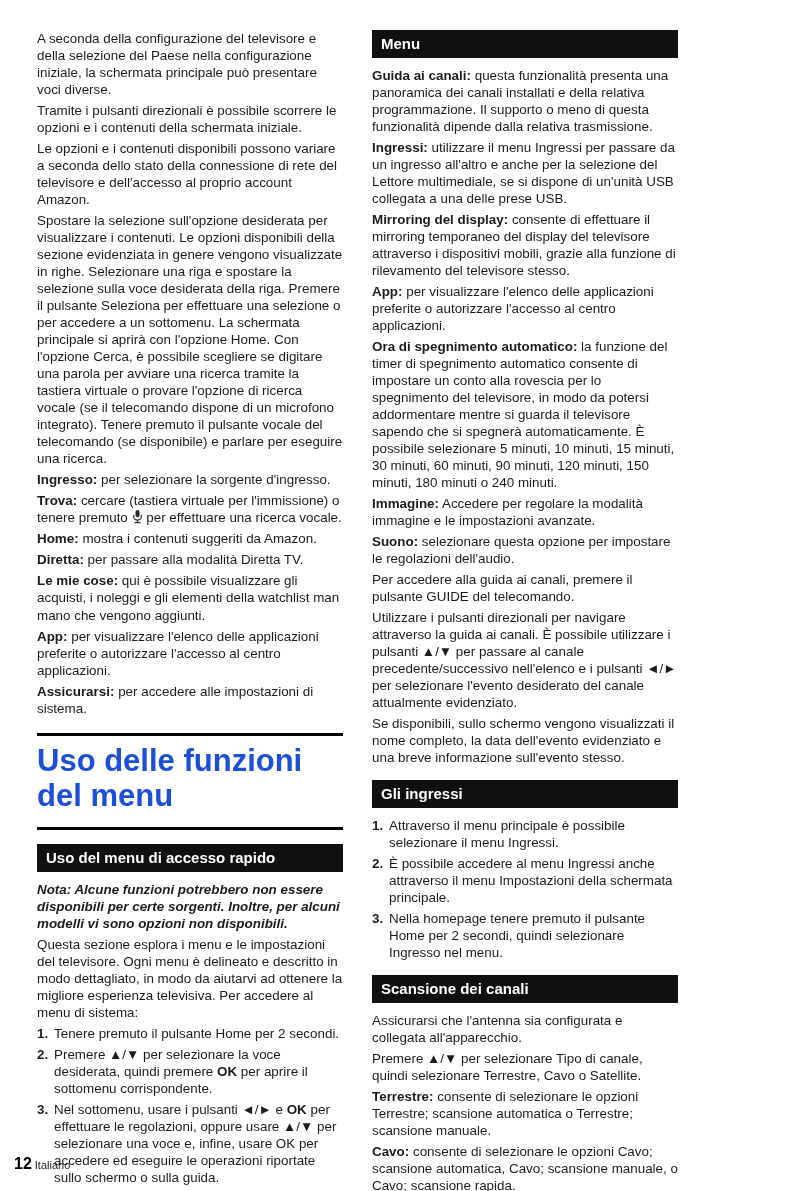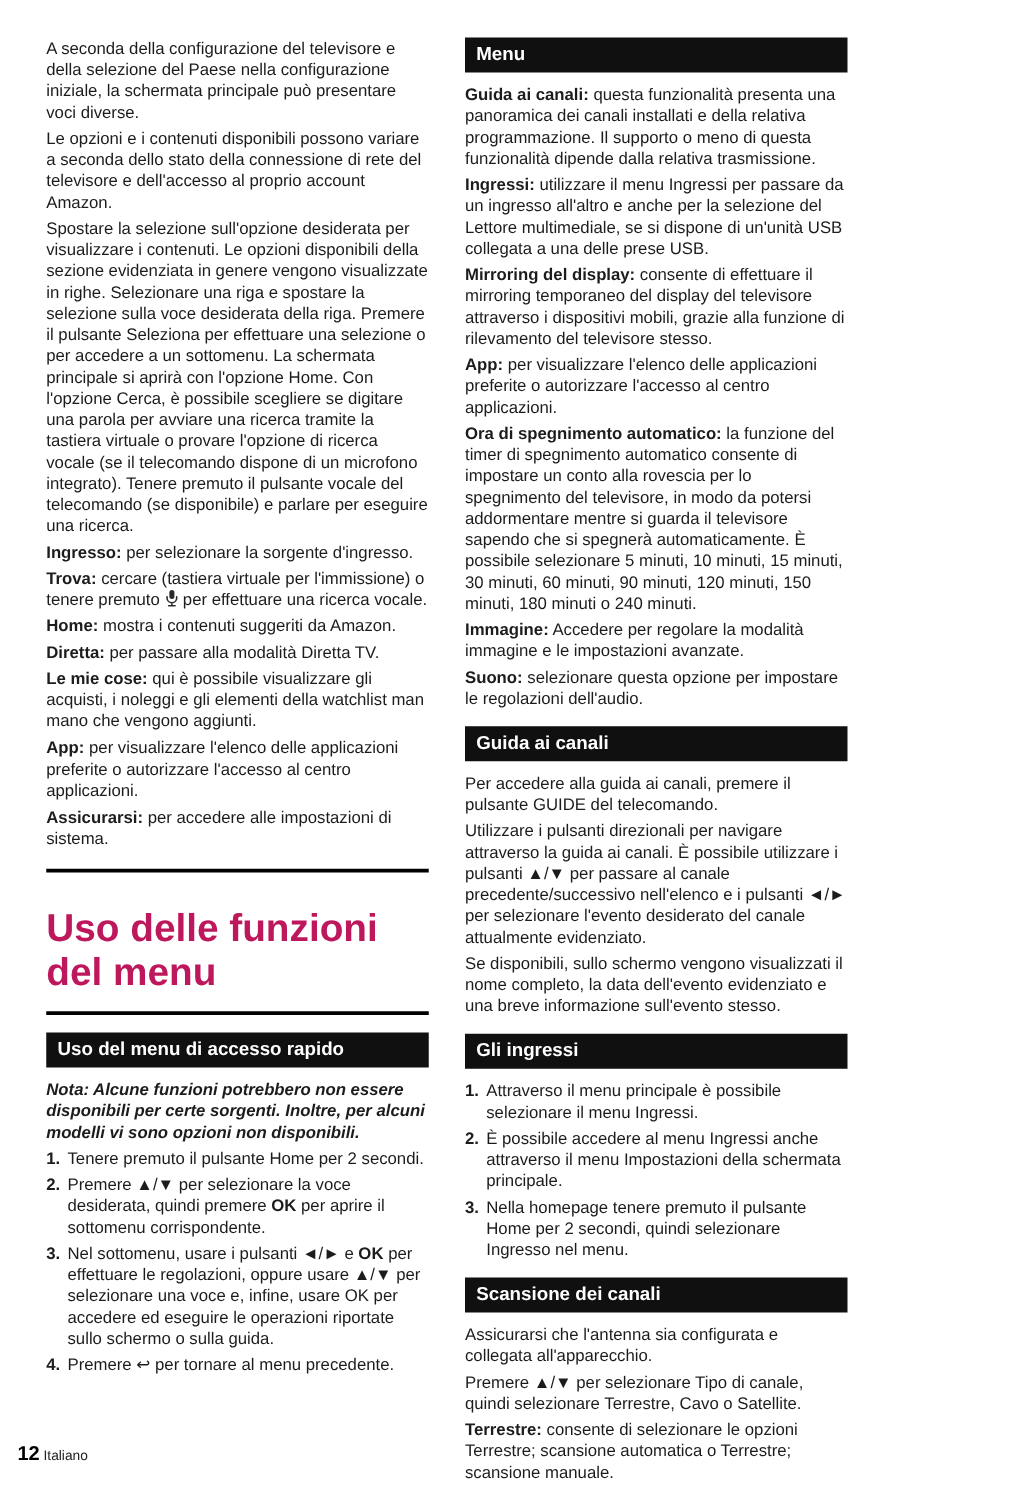--- a/index.html
+++ b/index.html
@@ -21,25 +21,25 @@
   .section-bar {
     background: #101010; color: #ffffff;
     font-weight: bold; font-size: 15px; line-height: 1.25;
     padding: 5px 9px 4px 9px;
     margin: 14px 0 9px 0;
   }
   .col > .section-bar:first-child { margin-top: 0; }
 
   .big-title {
     font-size: 31px; font-weight: bold; line-height: 1.15;
-    color: #be185d;
+    color: #1d4ed8;
     white-space: pre-line;
     border-top: 3px solid #000;
     border-bottom: 3px solid #000;
-    padding: 27px 0 13px 0;
+    padding: 7px 0 13px 0;
     margin: 16px 0 12px 0;
   }
 
   .list-item { display: flex; margin: 0 0 4px 0; font-size: 13.4px; line-height: 1.27; }
   .num { font-weight: bold; width: 17px; flex: 0 0 17px; }
   .li-text { flex: 1; }
 
   .inline-icon { display: inline-block; }
   .inline-icon.avatar-icon { width: 17px; height: 17px; vertical-align: -4px; margin-right: 1px; }
   .inline-icon.mic-icon { width: 11px; height: 15px; vertical-align: -2px; }
@@ -48,38 +48,40 @@
   .footer .pn { font-size: 16px; font-weight: bold; color: #000; }
   .footer .lang { font-size: 11px; color: #222; }
 </style>
 </head>
 <body>
 
 <div class="page">
   <div class="columns">
     <div class="col" id="left-col">
         <p><span>A seconda della configurazione del televisore e della selezione del Paese nella configurazione iniziale, la schermata principale può presentare voci diverse.</span></p>
+        <p><span>Tramite i pulsanti direzionali è possibile scorrere le opzioni e i contenuti della schermata iniziale.</span></p>
         <p><span>Le opzioni e i contenuti disponibili possono variare a seconda dello stato della connessione di rete del televisore e dell'accesso al proprio account Amazon.</span></p>
         <p><span>Spostare la selezione sull'opzione desiderata per visualizzare i contenuti. Le opzioni disponibili della sezione evidenziata in genere vengono visualizzate in righe. Selezionare una riga e spostare la selezione sulla voce desiderata della riga. Premere il pulsante Seleziona per effettuare una selezione o per accedere a un sottomenu. La schermata principale si aprirà con l'opzione Home. Con l'opzione Cerca, è possibile scegliere se digitare una parola per avviare una ricerca tramite la tastiera virtuale o provare l'opzione di ricerca vocale (se il telecomando dispone di un microfono integrato). Tenere premuto il pulsante vocale del telecomando (se disponibile) e parlare per eseguire una ricerca.</span></p>
         <p><span class="b">Ingresso:</span><span> per selezionare la sorgente d'ingresso.</span></p>
         <p><span class="b">Trova:</span><span> cercare (tastiera virtuale per l'immissione) o tenere premuto </span><span class="inline-icon mic-icon"><svg viewBox="0 0 12 16" width="11" height="15">
               <rect x="3.8" y="0.8" width="4.4" height="8" rx="2.2" fill="#2b2b2b"></rect>
               <path d="M1.8 6.8v1a4.2 4.2 0 0 0 8.4 0v-1" fill="none" stroke="#2b2b2b" stroke-width="1.4" stroke-linecap="round"></path>
               <line x1="6" y1="12.4" x2="6" y2="14.2" stroke="#2b2b2b" stroke-width="1.4"></line>
               <line x1="3.2" y1="14.6" x2="8.8" y2="14.6" stroke="#2b2b2b" stroke-width="1.4" stroke-linecap="round"></line>
             </svg></span><span> per effettuare una ricerca vocale.</span></p>
         <p><span class="b">Home:</span><span> mostra i contenuti suggeriti da Amazon.</span></p>
         <p><span class="b">Diretta:</span><span> per passare alla modalità Diretta TV.</span></p>
         <p><span class="b">Le mie cose:</span><span> qui è possibile visualizzare gli acquisti, i noleggi e gli elementi della watchlist man mano che vengono aggiunti.</span></p>
         <p><span class="b">App:</span><span> per visualizzare l'elenco delle applicazioni preferite o autorizzare l'accesso al centro applicazioni.</span></p>
         <p><span class="b">Assicurarsi:</span><span> per accedere alle impostazioni di sistema.</span></p>
         <h1 class="big-title">Uso delle funzioni
 del menu</h1>
         <div class="section-bar">Uso del menu di accesso rapido</div>
         <p class="note"><span class="b">Nota: Alcune funzioni potrebbero non essere disponibili per certe sorgenti. Inoltre, per alcuni modelli vi sono opzioni non disponibili.</span></p>
+        <p><span>Questa sezione esplora i menu e le impostazioni del televisore. Ogni menu è delineato e descritto in modo dettagliato, in modo da aiutarvi ad ottenere la migliore esperienza televisiva. Per accedere al menu di sistema:</span></p>
         <div class="list-item">
           <span class="num">1.</span>
           <span class="li-text"><span>Tenere premuto il pulsante Home per 2 secondi.</span></span>
         </div>
         <div class="list-item">
           <span class="num">2.</span>
           <span class="li-text"><span>Premere ▲/▼ per selezionare la voce desiderata, quindi premere </span><span class="b">OK</span><span> per aprire il sottomenu corrispondente.</span></span>
         </div>
         <div class="list-item">
           <span class="num">3.</span>
@@ -92,21 +94,20 @@
       </div>
     <div class="col" id="right-col">
         <div class="section-bar">Menu</div>
         <p><span class="b">Guida ai canali:</span><span> questa funzionalità presenta una panoramica dei canali installati e della relativa programmazione. Il supporto o meno di questa funzionalità dipende dalla relativa trasmissione.</span></p>
         <p><span class="b">Ingressi:</span><span> utilizzare il menu Ingressi per passare da un ingresso all'altro e anche per la selezione del Lettore multimediale, se si dispone di un'unità USB collegata a una delle prese USB.</span></p>
         <p><span class="b">Mirroring del display:</span><span> consente di effettuare il mirroring temporaneo del display del televisore attraverso i dispositivi mobili, grazie alla funzione di rilevamento del televisore stesso.</span></p>
         <p><span class="b">App:</span><span> per visualizzare l'elenco delle applicazioni preferite o autorizzare l'accesso al centro applicazioni.</span></p>
         <p><span class="b">Ora di spegnimento automatico:</span><span> la funzione del timer di spegnimento automatico consente di impostare un conto alla rovescia per lo spegnimento del televisore, in modo da potersi addormentare mentre si guarda il televisore sapendo che si spegnerà automaticamente. È possibile selezionare 5 minuti, 10 minuti, 15 minuti, 30 minuti, 60 minuti, 90 minuti, 120 minuti, 150 minuti, 180 minuti o 240 minuti.</span></p>
         <p><span class="b">Immagine:</span><span> Accedere per regolare la modalità immagine e le impostazioni avanzate.</span></p>
         <p><span class="b">Suono:</span><span> selezionare questa opzione per impostare le regolazioni dell'audio.</span></p>
-        <div class="section-bar">Guida ai canali</div>
         <p><span>Per accedere alla guida ai canali, premere il pulsante GUIDE del telecomando.</span></p>
         <p><span>Utilizzare i pulsanti direzionali per navigare attraverso la guida ai canali. È possibile utilizzare i pulsanti ▲/▼ per passare al canale precedente/successivo nell'elenco e i pulsanti ◄/► per selezionare l'evento desiderato del canale attualmente evidenziato.</span></p>
         <p><span>Se disponibili, sullo schermo vengono visualizzati il nome completo, la data dell'evento evidenziato e una breve informazione sull'evento stesso.</span></p>
         <div class="section-bar">Gli ingressi</div>
         <div class="list-item">
           <span class="num">1.</span>
           <span class="li-text"><span>Attraverso il menu principale è possibile selezionare il menu Ingressi.</span></span>
         </div>
         <div class="list-item">
           <span class="num">2.</span>

